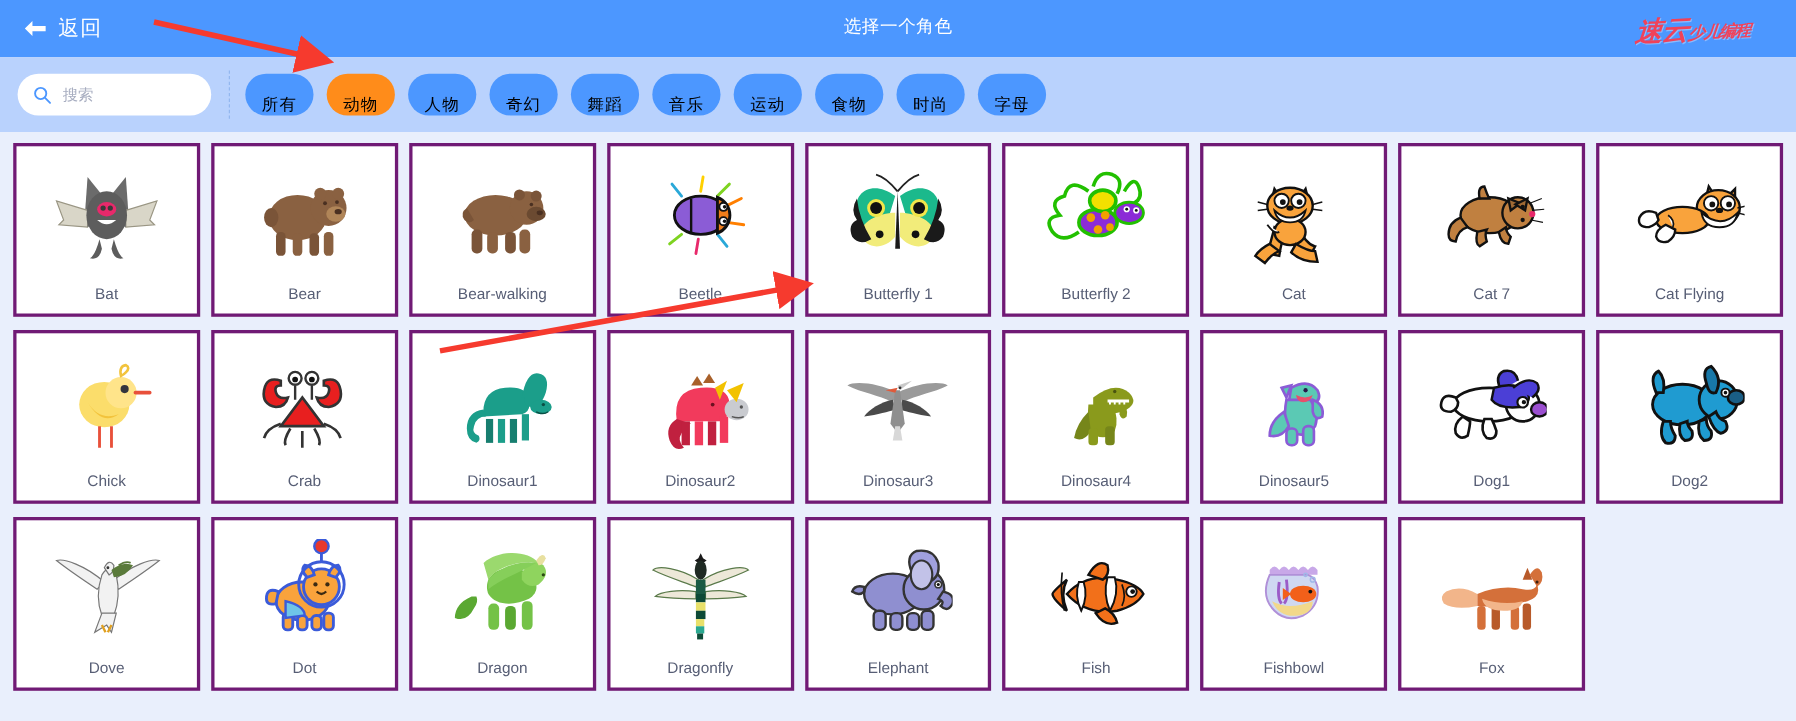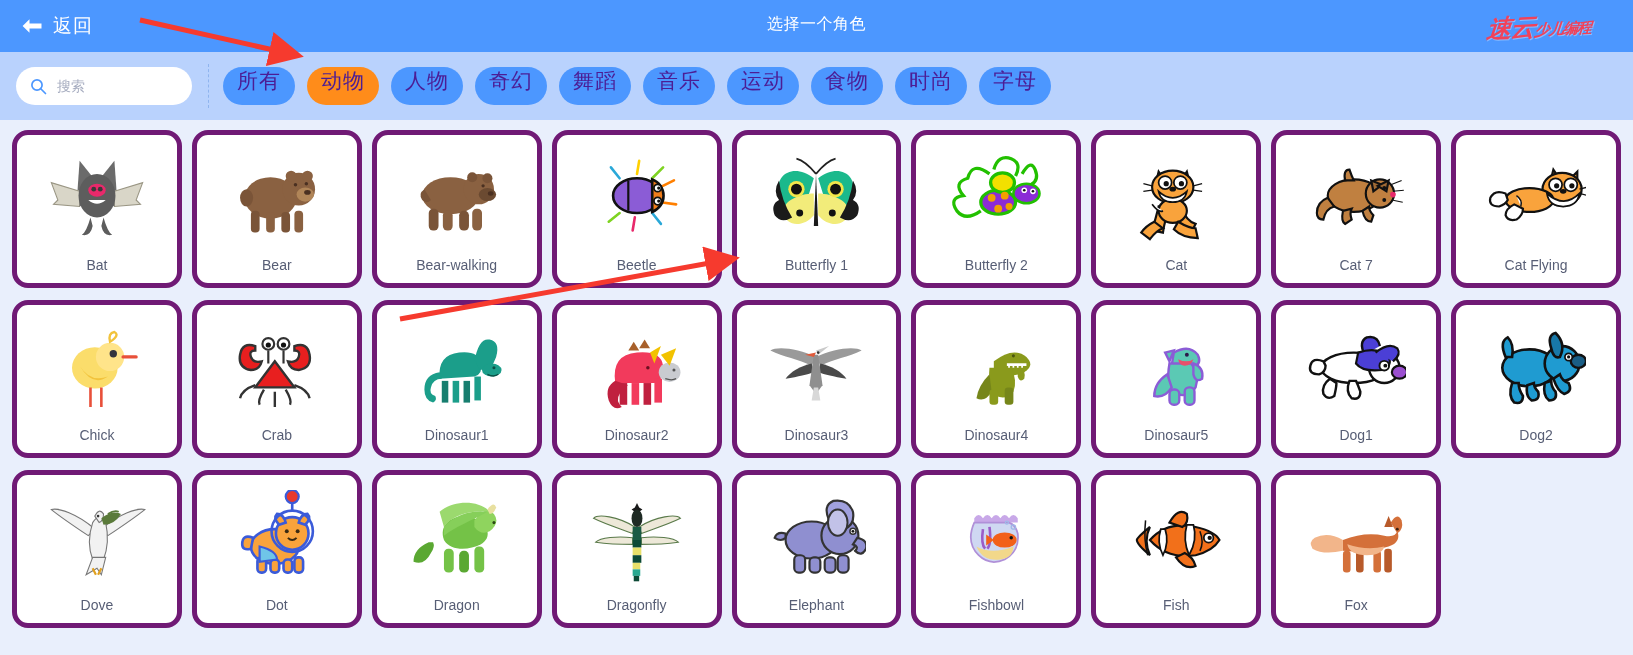--- a/index.html
+++ b/index.html
@@ -73,44 +73,44 @@
   .divider {
     width: 0; height: 44px; margin: 0 14px 0 16px;
     border-left: 1px dashed #8fb4ee;
   }
   .chips { display: flex; align-items: center; gap: 12px; }
   .chip {
     min-width: 62px; height: 38px;
     padding: 0 14px;
     border-radius: 19px;
     background: #4c97ff;
-    color: #4c1d95;
-    font-size: 21px;
-    display: flex; align-items: flex-start; justify-content: center;
+    color: #000000;
+    font-size: 15px;
+    display: flex; align-items: flex-end; justify-content: center;
     cursor: pointer; white-space: nowrap;
     letter-spacing: 1px;
   }
   .chip.active { background: #ff8c1a; }
 
   
   .grid-area {
     position: relative;
     height: 539px;
     padding: 10px 12px 0 12px;
     overflow: hidden;
   }
   .grid {
     display: grid;
     grid-template-columns: repeat(9, 1fr);
     gap: 12px 10px;
   }
   .card {
     background: #ffffff;
-    border: 5px solid #701a75;
-    border-radius: 16px;
+    border: 3px solid #701a75;
+    border-radius: 0;
     height: 158px;
     display: flex; flex-direction: column;
     align-items: center; justify-content: flex-start;
     cursor: pointer;
     overflow: hidden;
   }
   .card-art {
     flex: 1;
     width: 100%;
     display: flex; align-items: center; justify-content: center;
@@ -689,58 +689,58 @@
     <ellipse cx="66" cy="30" rx="9" ry="12" fill="#c2c2e8" stroke="#333" stroke-width="1.8"></ellipse>
     <circle cx="80" cy="38" r="2.8" fill="#fff" stroke="#333" stroke-width="1.4"></circle>
     <circle cx="80" cy="38" r="1.3" fill="#111"></circle>
             </svg>
           </div>
           <div class="card-label">Elephant</div>
         </div>
         <div class="card">
           <div class="card-art">
             <svg width="100" height="100" viewBox="0 0 92 92">
+              <g stroke="#111" stroke-width="2" fill="#f2701a">
+    <path d="M22 46 q16 -18 42 -12 q18 4 22 12 q-6 10 -22 14 q-26 4 -42 -14 z"></path>
+    <path d="M22 34 q-12 10 -12 12 q0 4 12 14 q-6 -14 0 -26 z" fill="#f2701a"></path>
+    <path d="M40 30 q8 -14 16 -8 q2 8 -4 12 z"></path>
+    <path d="M46 62 q8 12 18 8 q-2 -8 -10 -12 z"></path>
+              </g>
+    <path d="M32 36 q-4 12 2 24 q6 -12 2 -24 z" fill="#fff" stroke="#111" stroke-width="1.6"></path>
+    <path d="M56 32 q-4 14 2 28 q8 -14 4 -28 z" fill="#fff" stroke="#111" stroke-width="1.6"></path>
+    <path d="M68 38 q4 10 0 18" stroke="#111" stroke-width="1.4" fill="none"></path>
+    <circle cx="76" cy="44" r="4.4" fill="#fff" stroke="#111" stroke-width="1.6"></circle>
+    <circle cx="77" cy="44" r="2" fill="#111"></circle>
+    <path d="M18 28 q-2 18 2 32" stroke="#111" stroke-width="1.4" fill="none"></path>
+            </svg>
+          </div>
+          <div class="card-label">Fish</div>
+        </div>
+        <div class="card">
+          <div class="card-art">
+            <svg width="100" height="100" viewBox="0 0 92 92">
               <g>
                 <path d="M26 26 q4 -6 8 0 q4 -6 8 0 q4 -6 8 0 q4 -6 8 0 q4 -6 8 0 l0 4 l-40 0 z" fill="#c8a8e8"></path>
     <path d="M26 30 q-8 18 4 30 q10 10 24 4 q14 -8 12 -24 q-2 -8 -8 -10 z" fill="#cfd8f2" stroke="#b090d8" stroke-width="1.6"></path>
     <path d="M28 52 q14 8 34 0 q0 10 -12 12 q-16 2 -22 -12 z" fill="#f2d88a"></path>
     <path d="M34 36 q-2 14 2 18" stroke="#9b5cc8" stroke-width="2.4" fill="none"></path>
     <path d="M40 34 q2 16 -2 20" stroke="#9b5cc8" stroke-width="2.4" fill="none"></path>
     <ellipse cx="54" cy="46" rx="11" ry="7" fill="#f2601a"></ellipse>
     <path d="M44 46 l-7 -5 l0 10 z" fill="#f2601a"></path>
     <circle cx="60" cy="44" r="1.6" fill="#111"></circle>
     <circle cx="62" cy="34" r="2" fill="none" stroke="#a0b8e8" stroke-width="1.2"></circle>
     <circle cx="56" cy="30" r="1.4" fill="none" stroke="#a0b8e8" stroke-width="1.2"></circle>
               </g>
             </svg>
           </div>
           <div class="card-label">Fishbowl</div>
         </div>
         <div class="card">
           <div class="card-art">
             <svg width="100" height="100" viewBox="0 0 92 92">
-              <g stroke="#111" stroke-width="2" fill="#f2701a">
-    <path d="M22 46 q16 -18 42 -12 q18 4 22 12 q-6 10 -22 14 q-26 4 -42 -14 z"></path>
-    <path d="M22 34 q-12 10 -12 12 q0 4 12 14 q-6 -14 0 -26 z" fill="#f2701a"></path>
-    <path d="M40 30 q8 -14 16 -8 q2 8 -4 12 z"></path>
-    <path d="M46 62 q8 12 18 8 q-2 -8 -10 -12 z"></path>
-              </g>
-    <path d="M32 36 q-4 12 2 24 q6 -12 2 -24 z" fill="#fff" stroke="#111" stroke-width="1.6"></path>
-    <path d="M56 32 q-4 14 2 28 q8 -14 4 -28 z" fill="#fff" stroke="#111" stroke-width="1.6"></path>
-    <path d="M68 38 q4 10 0 18" stroke="#111" stroke-width="1.4" fill="none"></path>
-    <circle cx="76" cy="44" r="4.4" fill="#fff" stroke="#111" stroke-width="1.6"></circle>
-    <circle cx="77" cy="44" r="2" fill="#111"></circle>
-    <path d="M18 28 q-2 18 2 32" stroke="#111" stroke-width="1.4" fill="none"></path>
-            </svg>
-          </div>
-          <div class="card-label">Fish</div>
-        </div>
-        <div class="card">
-          <div class="card-art">
-            <svg width="100" height="100" viewBox="0 0 92 92">
               <g fill="#d4703a">
                 <path d="M34 46 q20 -8 38 -4 q10 2 12 -4 q4 10 -8 14 q-20 6 -42 4 z"></path>
     <path d="M78 30 q6 -10 10 -2 q2 8 -4 12 z"></path>
     <path d="M72 34 l4 -10 l4 10 z" fill="#b85a2a"></path>
     <path d="M34 46 q-14 -8 -26 -2 q-6 4 -2 10 q10 6 28 2 z" fill="#f2b58a"></path>
     <rect x="34" y="56" width="7" height="20" rx="3"></rect>
                 <rect x="46" y="56" width="7" height="20" rx="3" fill="#b85a2a"></rect>
     <rect x="62" y="56" width="7" height="20" rx="3"></rect>
                 <rect x="72" y="54" width="7" height="22" rx="3" fill="#b85a2a"></rect>
     <path d="M38 50 q18 6 34 2 q-2 8 -16 8 q-16 0 -18 -10 z" fill="#f2b58a"></path>

